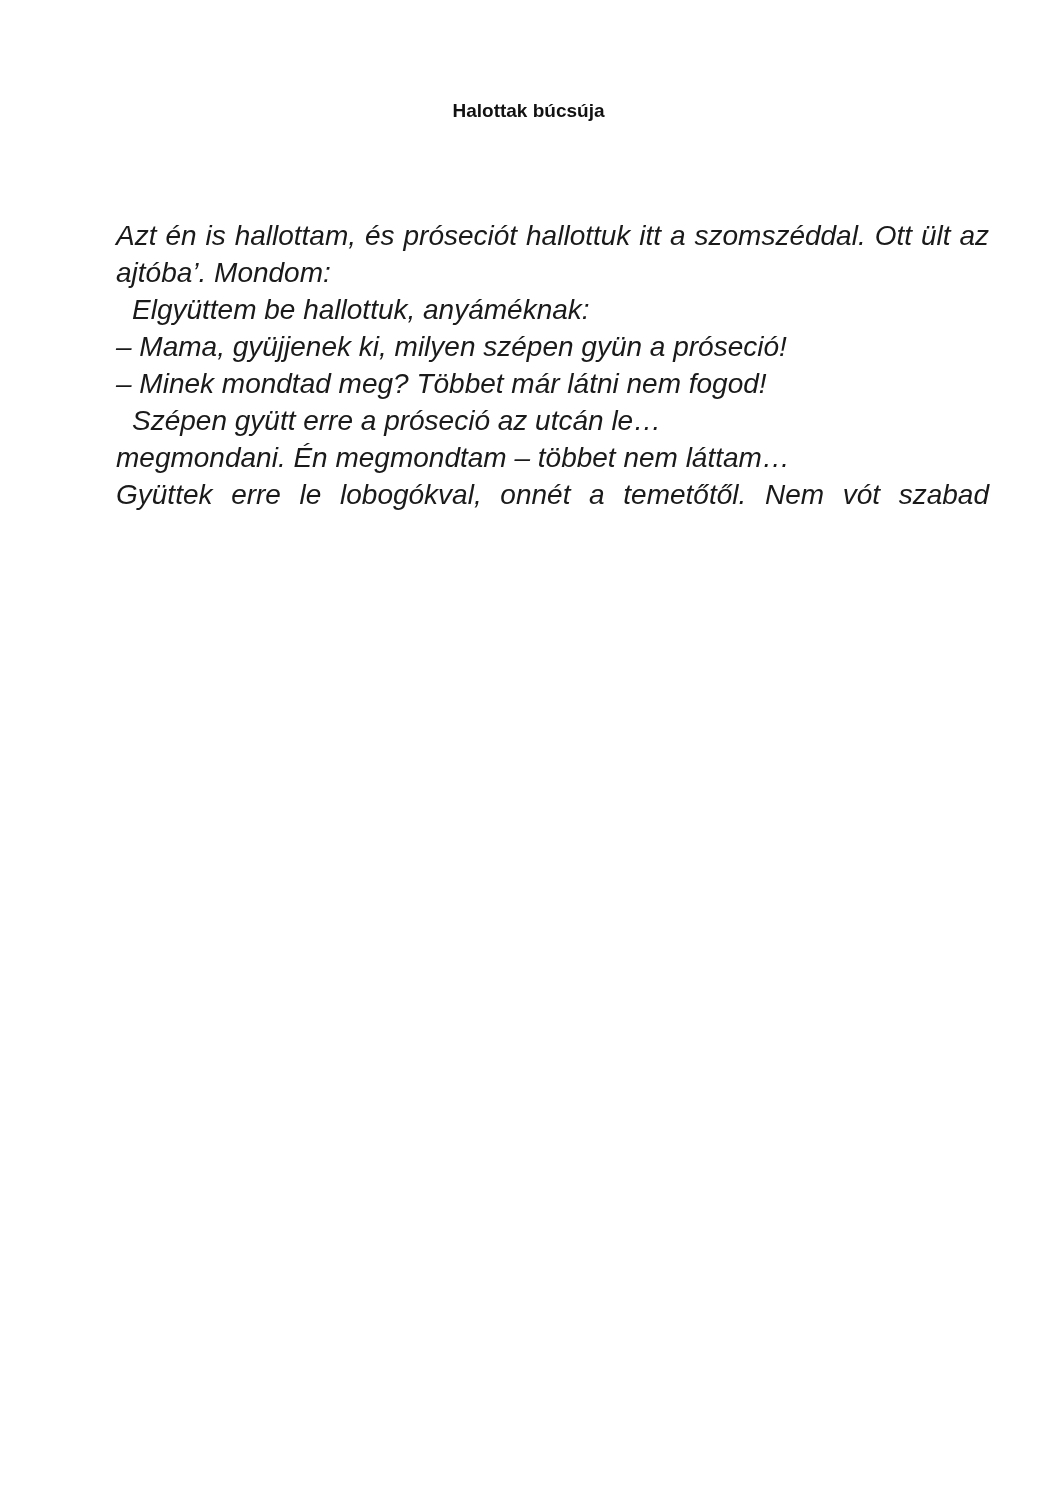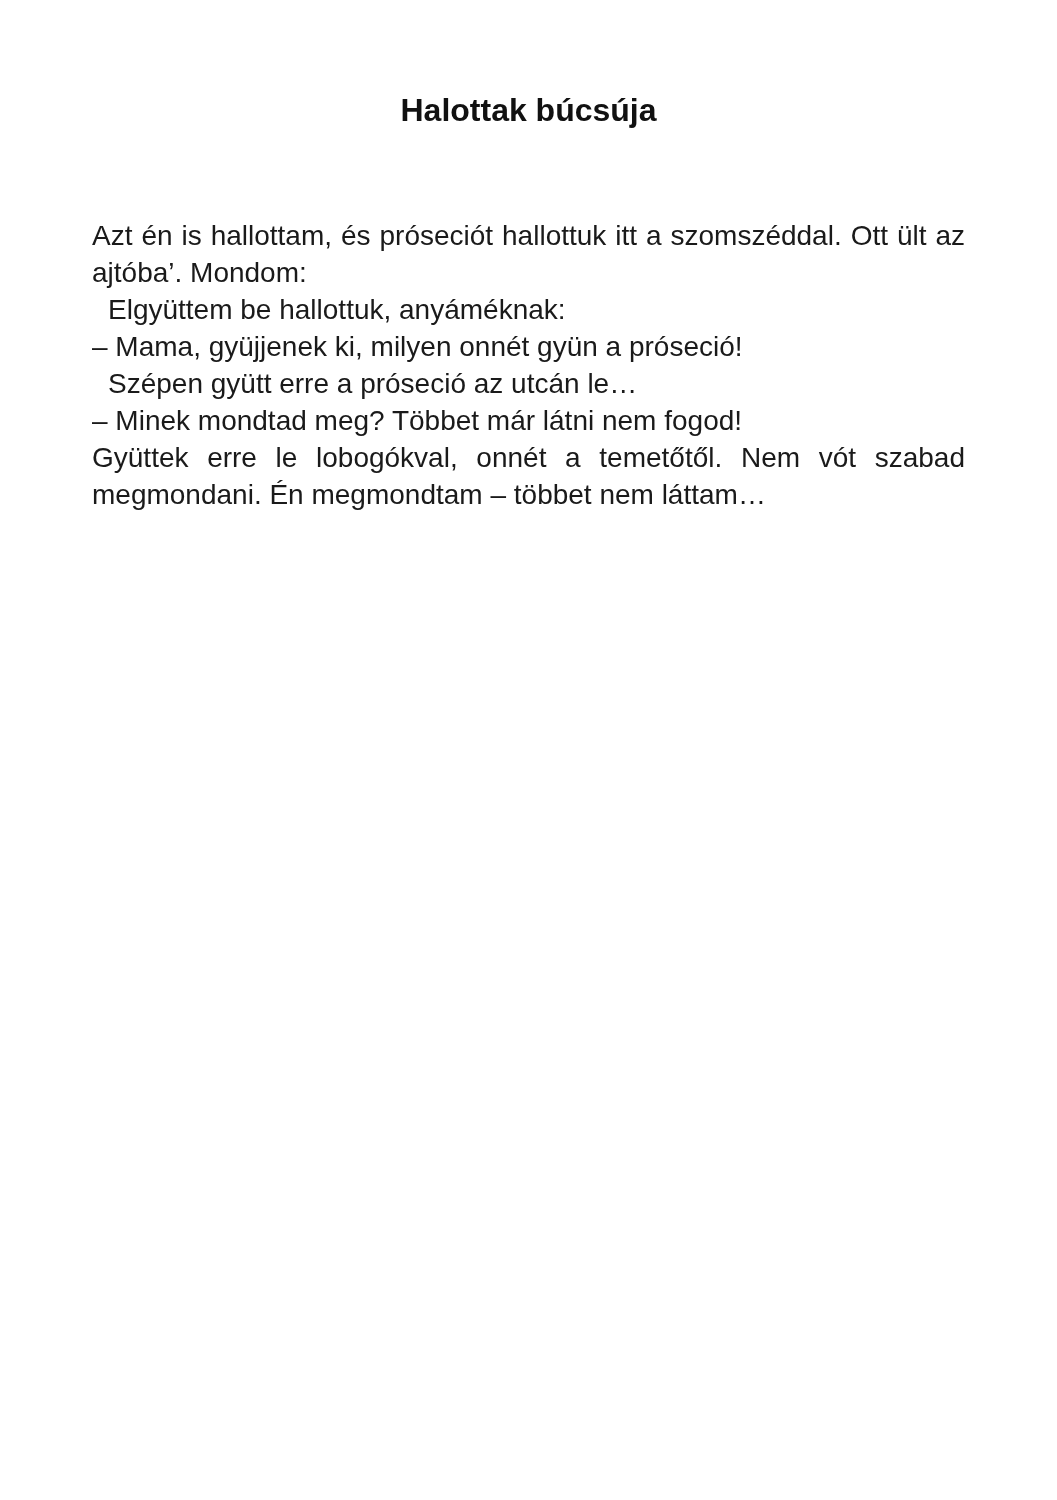--- a/index.html
+++ b/index.html
@@ -13,30 +13,31 @@
     height: 1500px;
     background: #ffffff;
     font-family: "Liberation Sans", sans-serif;
     color: #1a1a1a;
     overflow: hidden;
   }
   .doc-title {
     margin-top: 92px;
     margin-bottom: 88px;
     text-align: center;
-    font-size: 32px;
+    font-size: 19px;
     line-height: 37px;
     font-weight: bold;
     color: #111111;
   }
   .text-block {
-    margin-left: 92px;
+    margin-left: 116px;
     width: 873px;
     font-size: 28px;
     line-height: 37px;
+    font-style: italic;
   }
   .line {
     white-space: nowrap;
   }
   .line.indent {
     padding-left: 16px;
   }
   .line.stretch {
     white-space: normal;
     text-align: justify;
@@ -45,19 +46,19 @@
 </style>
 </head>
 <body>
 
 <div class="page">
   <div class="doc-title">Halottak búcsúja</div>
   <div class="text-block">
       <div class="line stretch">Azt én is hallottam, és próseciót hallottuk itt a szomszéddal. Ott ült az</div>
       <div class="line">ajtóba’. Mondom:</div>
       <div class="line indent">Elgyüttem be hallottuk, anyáméknak:</div>
-      <div class="line">– Mama, gyüjjenek ki, milyen onnét gyün a próseció!</div>
+      <div class="line">– Mama, gyüjjenek ki, milyen szépen gyün a próseció!</div>
+      <div class="line">– Minek mondtad meg? Többet már látni nem fogod!</div>
       <div class="line indent">Szépen gyütt erre a próseció az utcán le…</div>
-      <div class="line">– Minek mondtad meg? Többet már látni nem fogod!</div>
+      <div class="line">megmondani. Én megmondtam – többet nem láttam…</div>
       <div class="line stretch">Gyüttek erre le lobogókval, onnét a temetőtől. Nem vót szabad</div>
-      <div class="line">megmondani. Én megmondtam – többet nem láttam…</div>
     </div>
 </div>
 
 </body></html>

